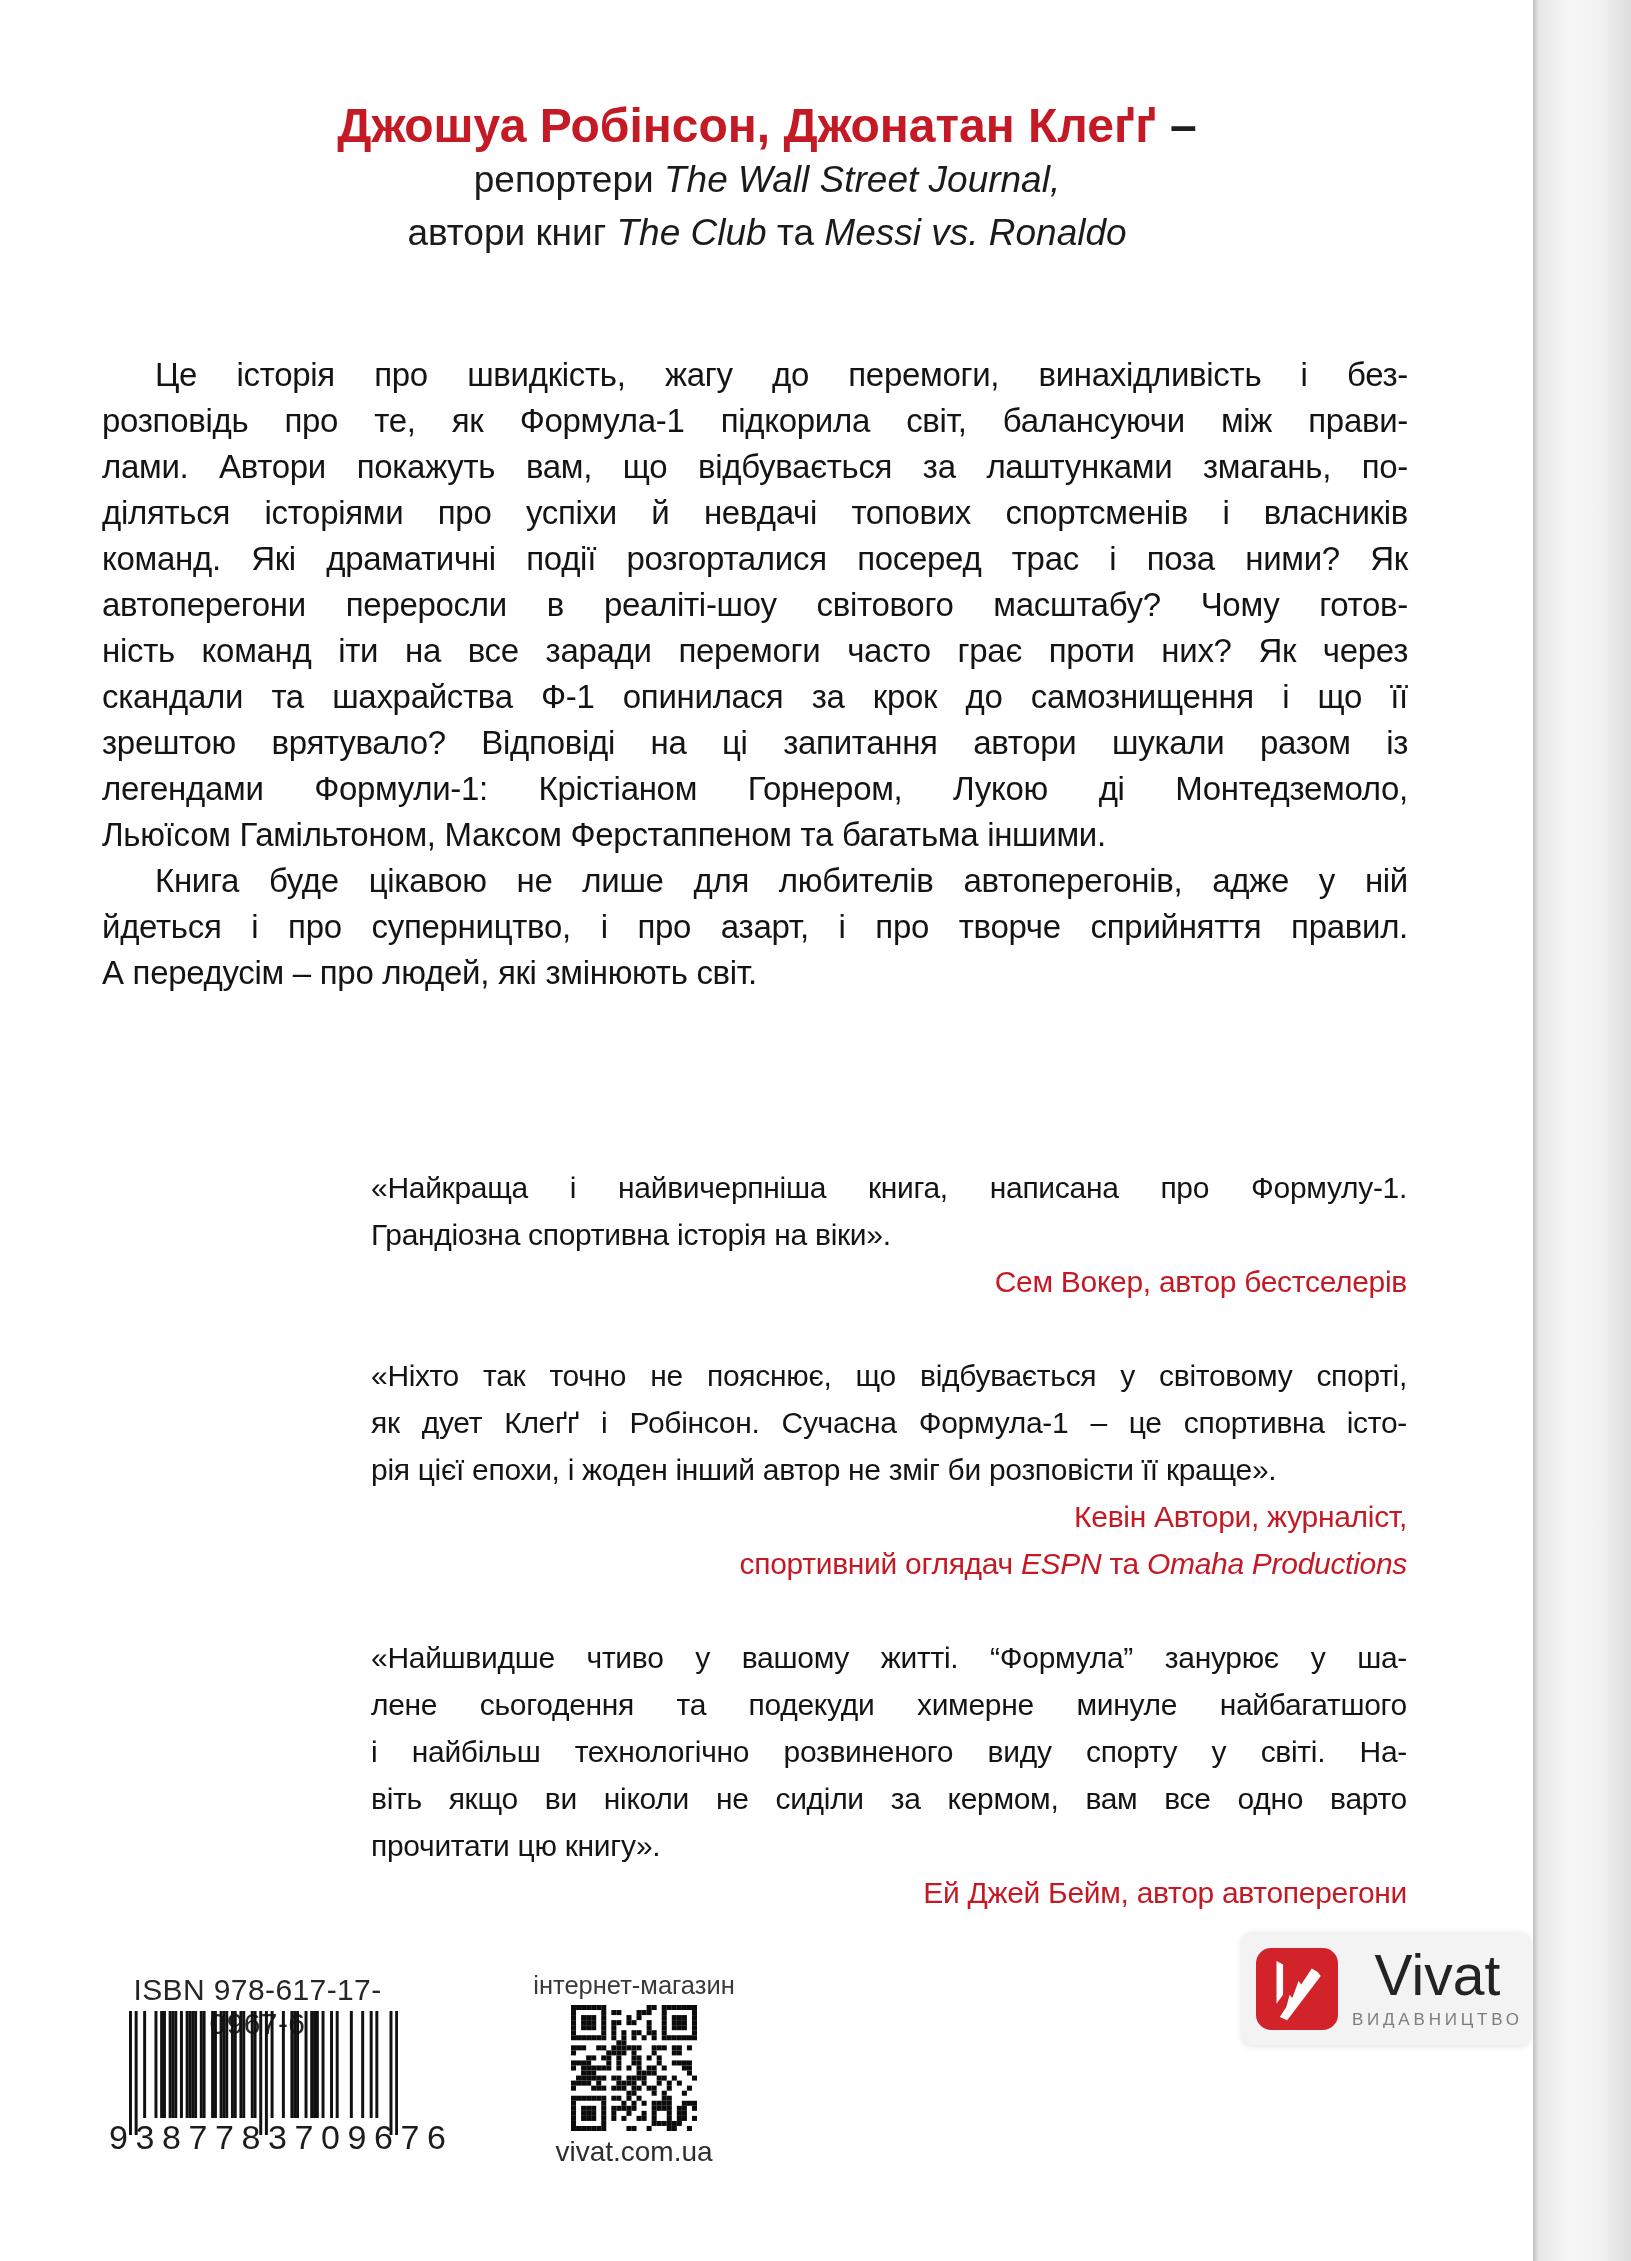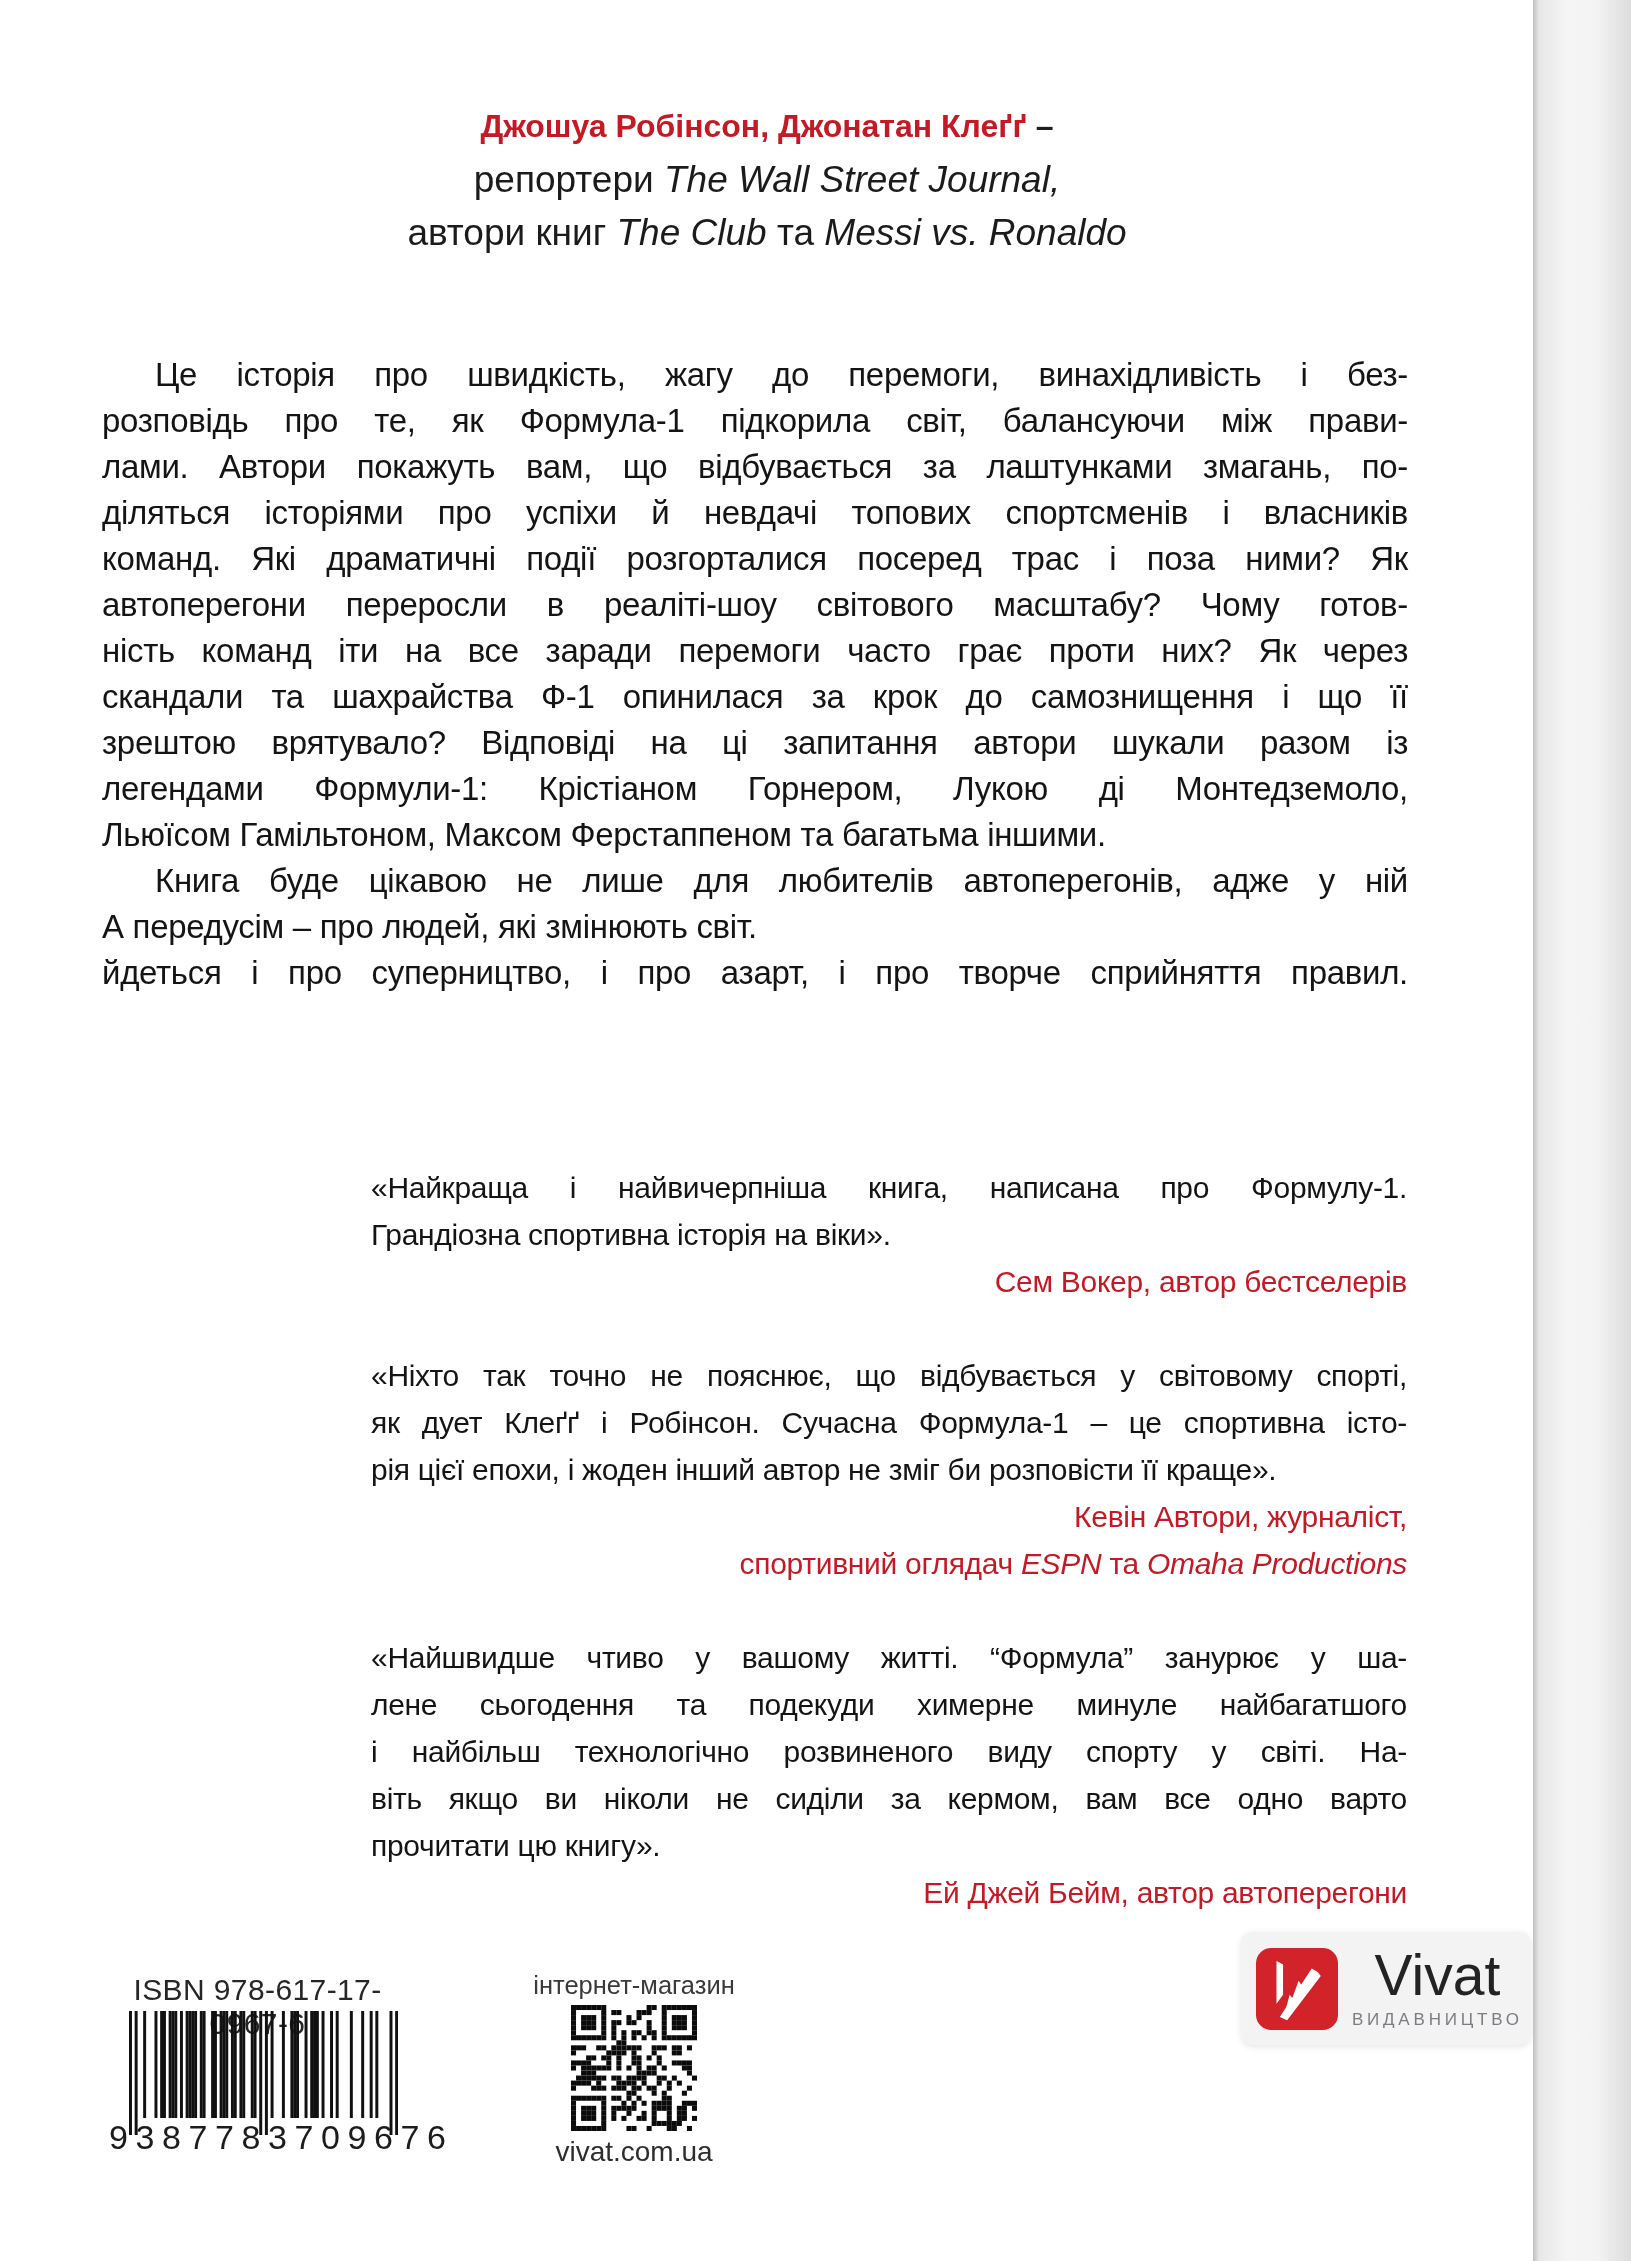--- a/index.html
+++ b/index.html
@@ -9,21 +9,21 @@
     font-family:"Liberation Sans", sans-serif; color:#161616;
   }
   
   .curl {
     position:absolute; top:0; right:0; width:99px; height:100%;
     background:linear-gradient(90deg,#bfbfbf 0px,#e7e7e7 6px,#f6f6f6 36px,#f2f2f2 66px,#dcdcdc 99px);
   }
 
   
   .header { position:absolute; top:99px; left:0; width:1534px; text-align:center; }
-  .header .l1 { font-size:32px; font-weight:bold; line-height:54px; color:#c41a25; }
+  .header .l1 { font-size:48px; font-weight:bold; line-height:54px; color:#c41a25; }
   .header .l1 .dash { color:#1f1f1f; font-weight:bold; }
   .header .l2, .header .l3 { font-size:37px; line-height:53px; color:#1b1b1b; }
   .it { font-style:italic; }
 
   
   .body-text { position:absolute; top:352px; left:102px; width:1306px;
                font-size:33px; line-height:46px; letter-spacing:-0.3px; color:#141414; }
   .bline { text-align:justify; text-align-last:justify; }
   .bline.last { text-align-last:auto; }
   .bline.indent { text-indent:53px; }
@@ -81,22 +81,22 @@
         <div class="bline">команд. Які драматичні події розгорталися посеред трас і поза ними? Як</div>
         <div class="bline">автоперегони переросли в реаліті-шоу світового масштабу? Чому готов-</div>
         <div class="bline">ність команд іти на все заради перемоги часто грає проти них? Як через</div>
         <div class="bline">скандали та шахрайства Ф-1 опинилася за крок до самознищення і що її</div>
         <div class="bline">зрештою врятувало? Відповіді на ці запитання автори шукали разом із</div>
         <div class="bline">легендами Формули-1: Крістіаном Горнером, Лукою ді Монтедземоло,</div>
         <div class="bline last">Льюїсом Гамільтоном, Максом Ферстаппеном та багатьма іншими.</div>
       </div>
     <div>
         <div class="bline indent">Книга буде цікавою не лише для любителів автоперегонів, адже у ній</div>
+        <div class="bline">йдеться і про суперництво, і про азарт, і про творче сприйняття правил.</div>
         <div class="bline last">А передусім – про людей, які змінюють світ.</div>
-        <div class="bline">йдеться і про суперництво, і про азарт, і про творче сприйняття правил.</div>
       </div>
   </div>
 
   <div class="quotes">
 
     <div class="quote">
       <div>
           <div class="qline">«Найкраща і найвичерпніша книга, написана про Формулу-1.</div>
           <div class="qline last">Грандіозна спортивна історія на віки».</div>
         </div>

